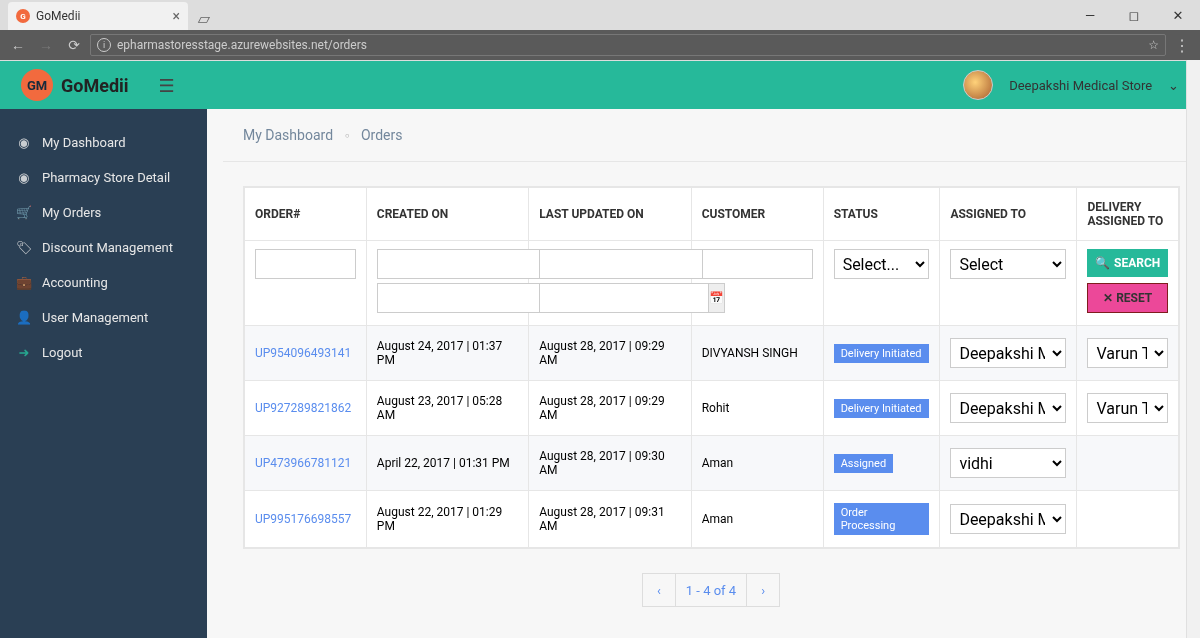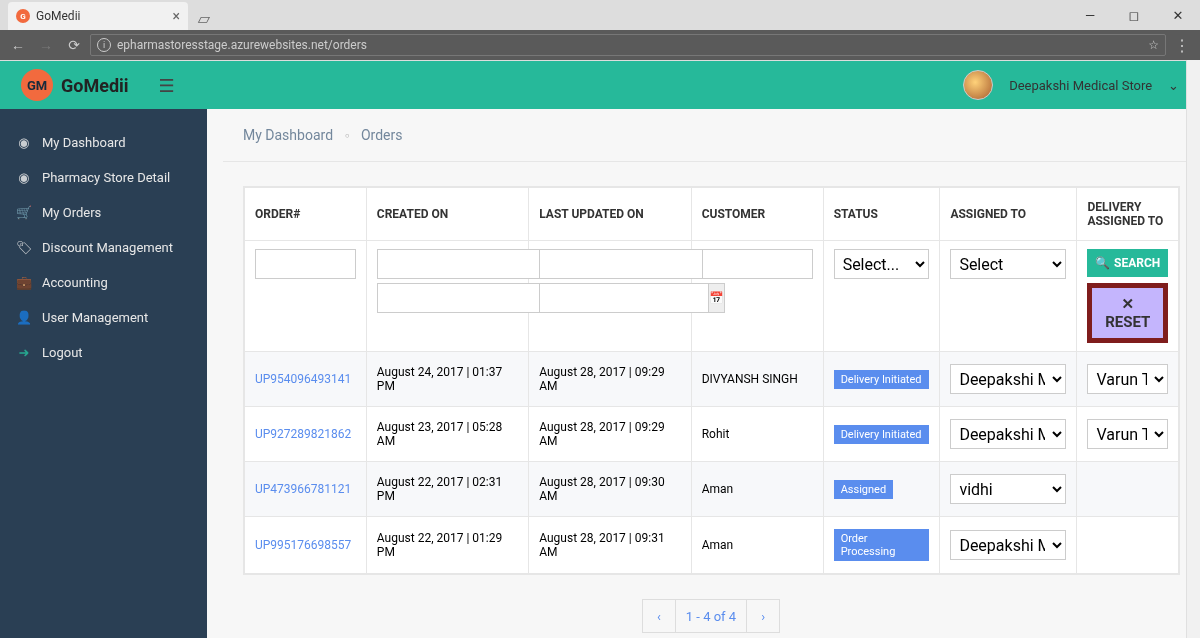--- a/index.html
+++ b/index.html
@@ -45,21 +45,21 @@
 table { width: 100%; border-collapse: collapse; table-layout: fixed; }
 th, td { border: 1px solid #e6e6e6; padding: 12px 10px; font-size: 12px; text-align: left; vertical-align: middle; }
 th { font-weight: 700; color: #333; background: #fff; }
 tr.filter-row td { padding: 8px 10px; vertical-align: top; }
 .text-input { width: 100%; height: 30px; border: 1px solid #ccc; padding: 0 6px; font-size: 12px; }
 .date-row { display: flex; gap: 0; margin-bottom: 4px; }
 .date-row input { flex: 1; height: 30px; border: 1px solid #ccc; border-right: none; padding: 0 6px; font-size: 12px; }
 .date-row .cal-btn { width: 30px; height: 30px; border: 1px solid #ccc; background: #eee; display: flex; align-items: center; justify-content: center; cursor: pointer; }
 select { width: 100%; height: 30px; border: 1px solid #ccc; font-size: 16px; padding: 0 4px; background: #fff; }
 .btn-search { background: #26b99a; color: #fff; border: none; padding: 7px 12px; font-size: 12px; font-weight: 700; width: 100%; cursor: pointer; display: flex; align-items: center; justify-content: center; gap: 4px; }
-.btn-reset { background: #c4b5fd; color: #333; border: 5px solid #7f1d1d; padding: 7px 12px; font-size: 15px; font-weight: 700; width: 100%; margin-top: 6px; cursor: pointer; }
+.btn-reset { background: #ec4899; color: #333; border: 1px solid #7f1d1d; padding: 7px 12px; font-size: 12px; font-weight: 700; width: 100%; margin-top: 6px; cursor: pointer; }
 
 .order-link { color: #5a8dee; text-decoration: none; }
 .status-badge { background: #5a8dee; color: #fff; padding: 3px 7px; font-size: 11px; display: inline-block; }
 tr.data-row:nth-child(odd) td { background: #f7f8fa; }
 
 .pagination { display: flex; justify-content: center; gap: 0; margin: 18px 0 24px; }
 .pagination .pg-btn { border: 1px solid #ddd; height: 34px; min-width: 34px; padding: 0 10px; display: flex; align-items: center; justify-content: center; color: #5a8dee; font-size: 13px; margin-left: -1px; cursor: pointer; }
 
 .col-order { width: 120px; }
 .col-created { width: 160px; }
@@ -220,21 +220,21 @@
     <td><a href="#" class="order-link">UP927289821862</a></td>
     <td>August 23, 2017 | 05:28 AM</td>
     <td>August 28, 2017 | 09:29 AM</td>
     <td>Rohit</td>
     <td><span class="status-badge">Delivery Initiated</span></td>
     <td><select><option>Deepakshi Medical Sto</option></select></td>
     <td><select><option>Varun Test</option></select></td>
             </tr>
             <tr class="data-row">
     <td><a href="#" class="order-link">UP473966781121</a></td>
-    <td>August 22, 2017 | 02:31 PM</td>
+    <td>April 22, 2017 | 01:31 PM</td>
     <td>August 28, 2017 | 09:30 AM</td>
     <td>Aman</td>
     <td><span class="status-badge">Assigned</span></td>
     <td><select><option>vidhi</option></select></td>
     <td></td>
             </tr>
             <tr class="data-row">
     <td><a href="#" class="order-link">UP995176698557</a></td>
     <td>August 22, 2017 | 01:29 PM</td>
     <td>August 28, 2017 | 09:31 AM</td>

